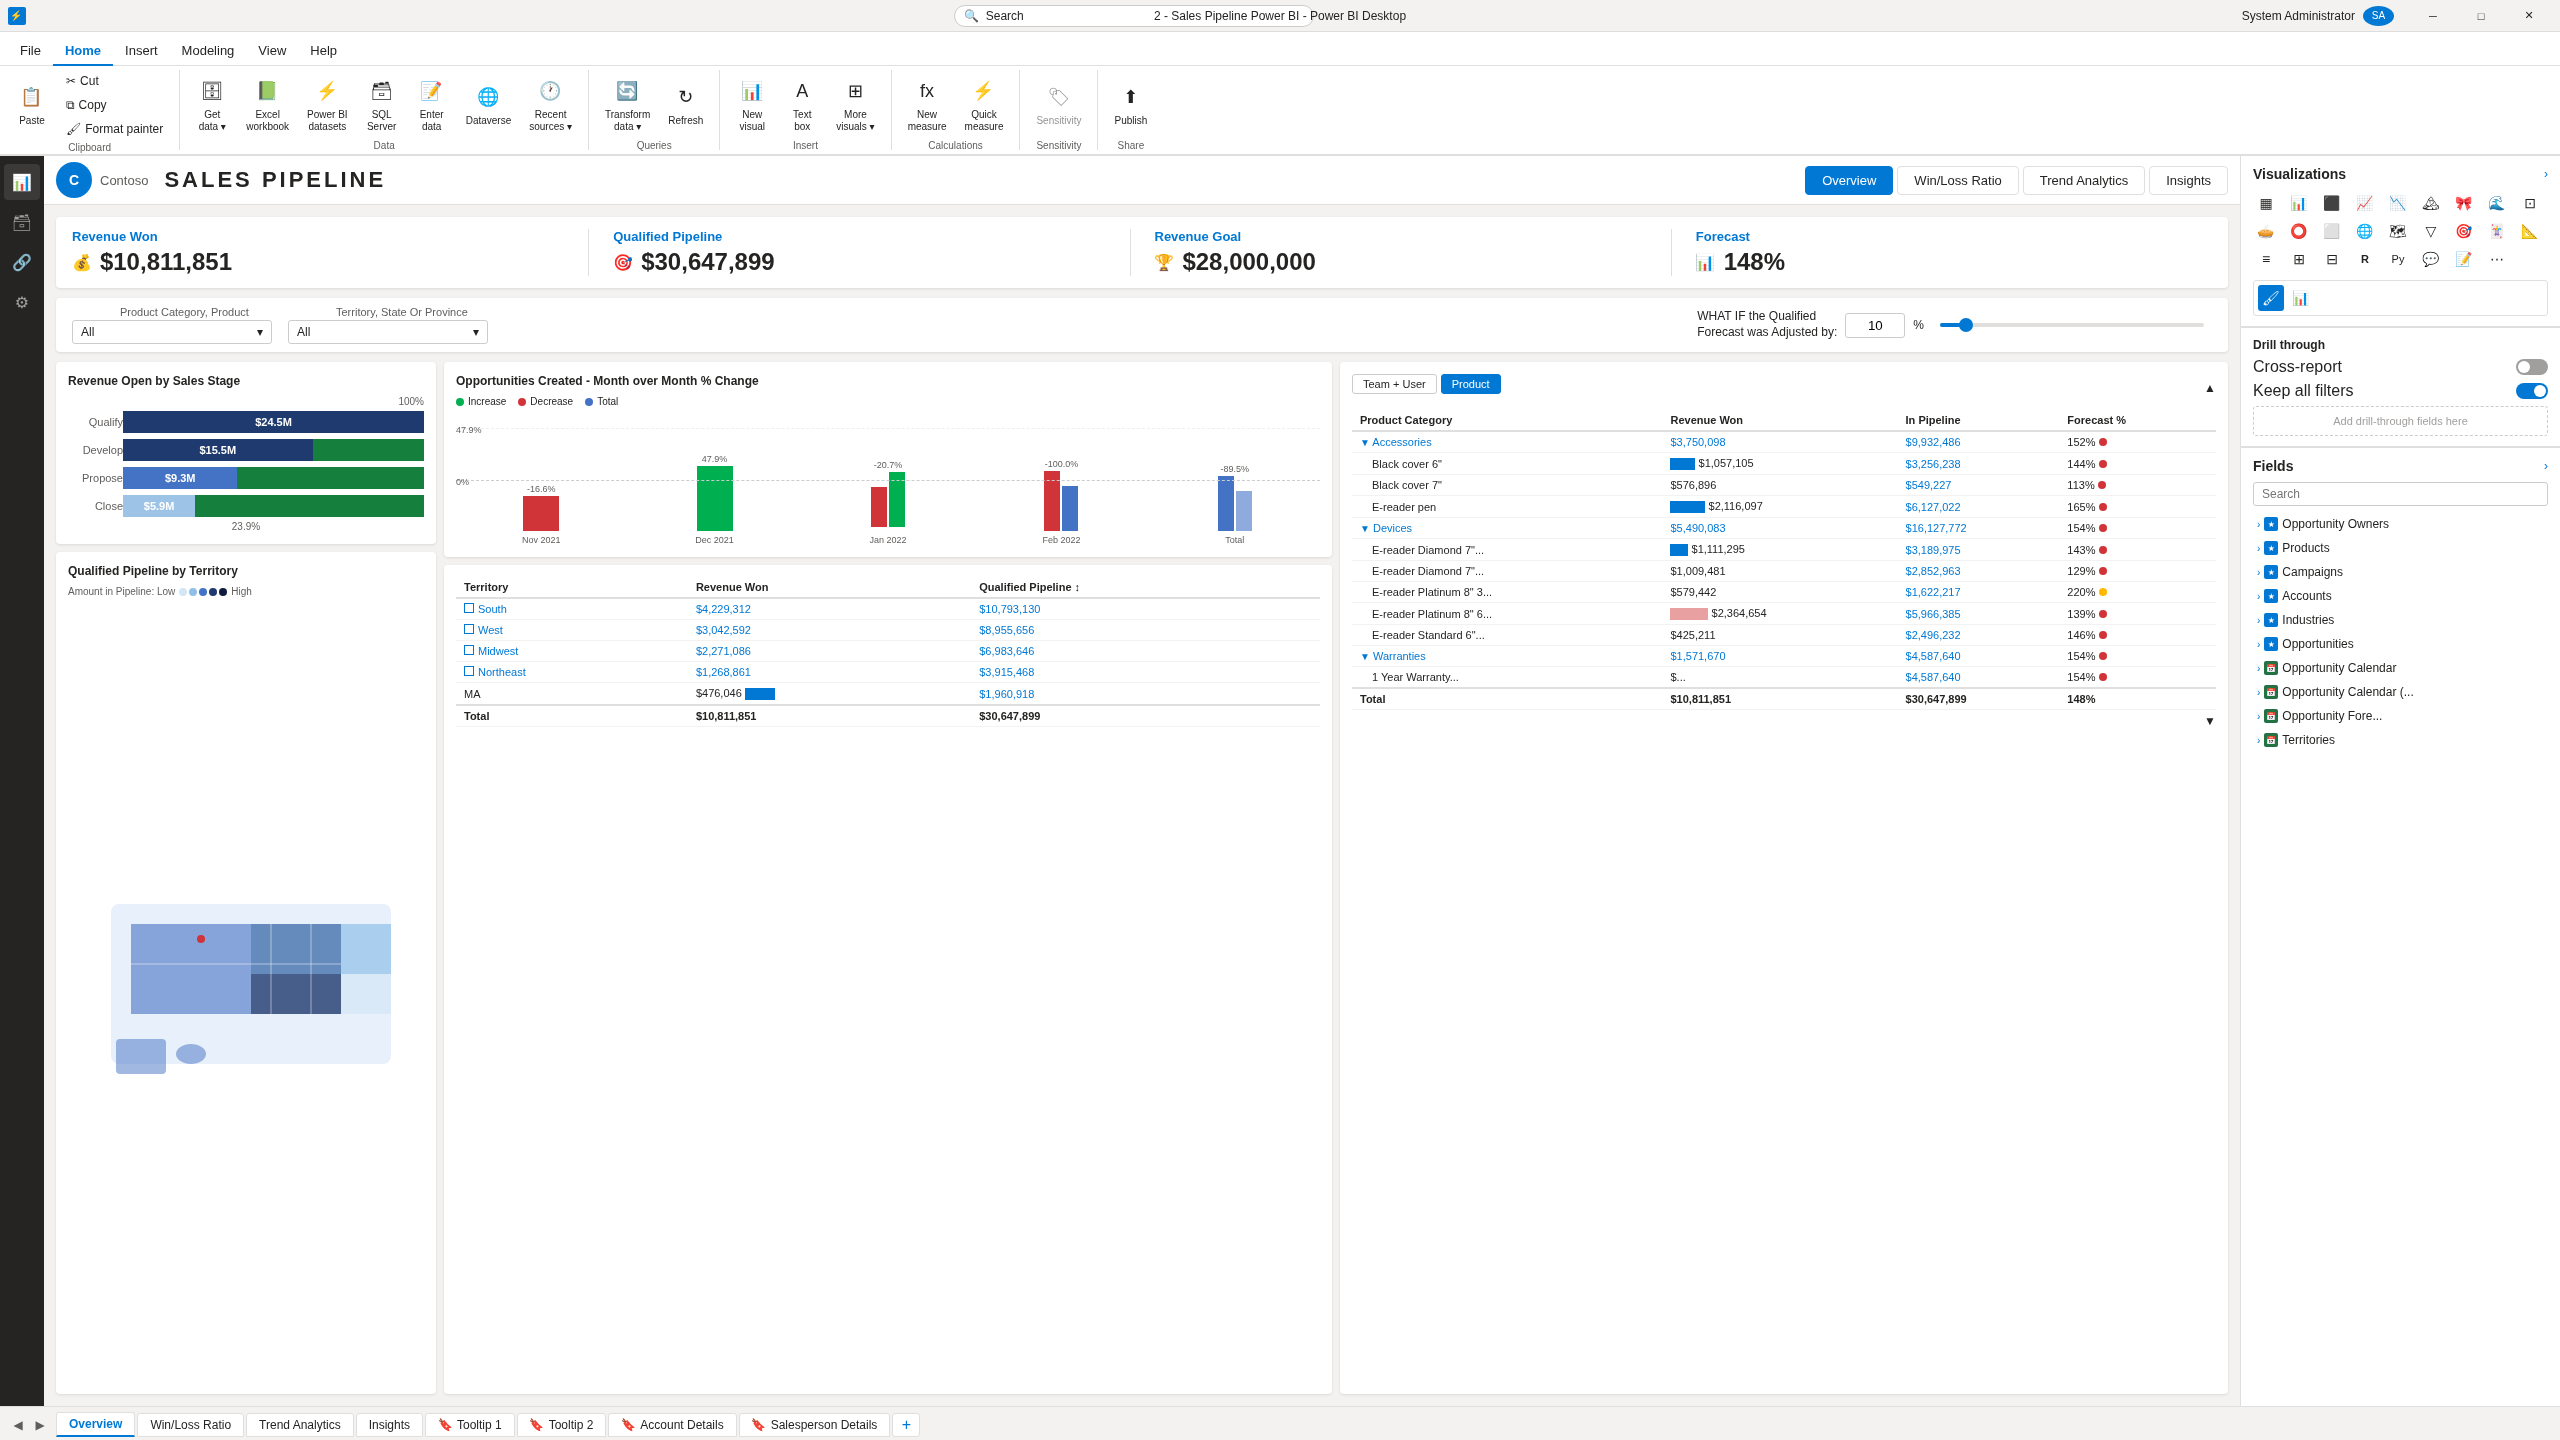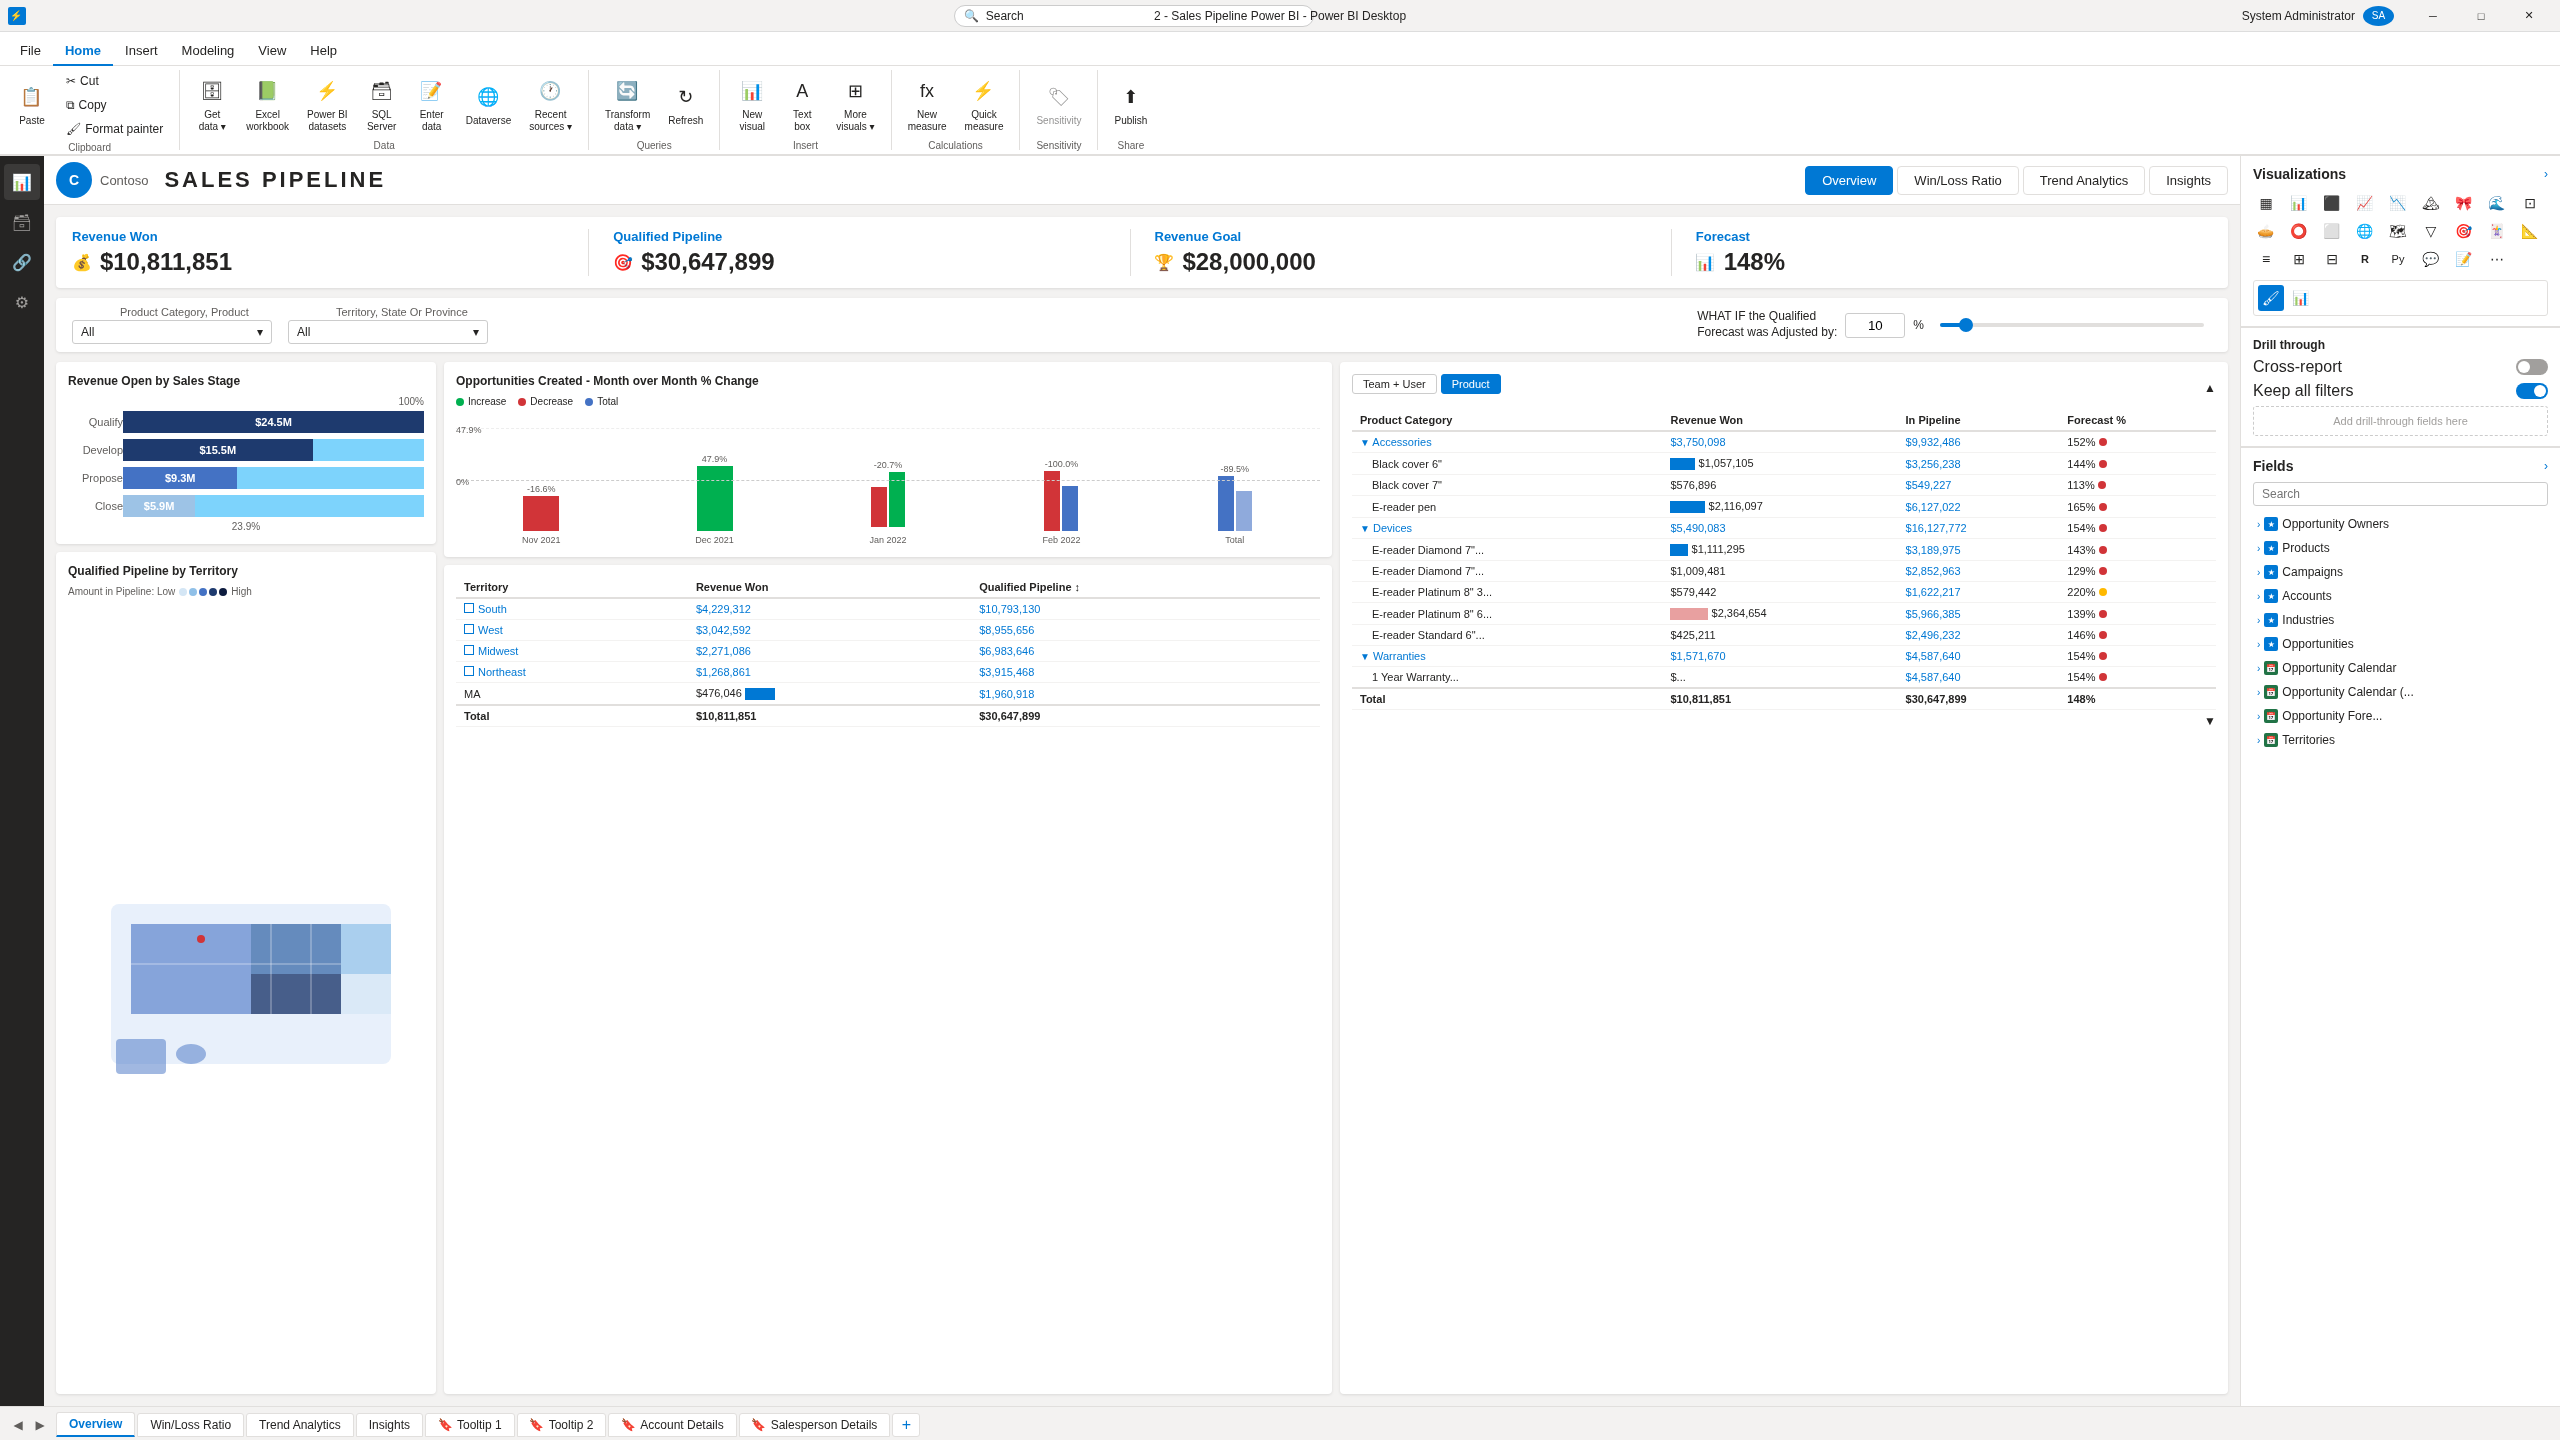--- a/index.html
+++ b/index.html
@@ -69,21 +69,21 @@
     .charts-row { display: flex; gap: 8px; flex: 1; }
 
     
     .chart-box { background: white; border-radius: 4px; box-shadow: 0 1px 3px rgba(0,0,0,0.1); padding: 12px; display: flex; flex-direction: column; }
     .chart-title { font-size: 12px; font-weight: 600; color: #252423; margin-bottom: 8px; }
 
     
     .bar-chart-area { flex: 1; display: flex; flex-direction: column; justify-content: center; gap: 6px; }
     .bar-row { display: flex; align-items: center; }
     .bar-label { font-size: 11px; color: #605e5c; width: 55px; text-align: right; }
-    .bar-container { flex: 1; height: 22px; background: #7dd3fc; position: relative; text-align: right; }
+    .bar-container { flex: 1; height: 22px; background: #15803d; position: relative; text-align: right; }
     .bar-fill { height: 100%; display: flex; align-items: center; justify-content: center; color: white; font-size: 11px; font-weight: 600; }
     .map-legend { display: flex; align-items: center; gap: 4px; font-size: 10px; color: #605e5c; margin-bottom: 8px; }
     .legend-dots { display: flex; gap: 2px; }
     .dot { width: 8px; height: 8px; border-radius: 50%; }
 
     
     .table-area { flex: 1; overflow: hidden; }
     .data-table { width: 100%; border-collapse: collapse; font-size: 11px; }
     .data-table th { text-align: left; padding: 4px 8px; color: #252423; font-weight: 600; border-bottom: 2px solid #e1dfdd; font-size: 11px; }
     .data-table td { padding: 4px 8px; border-bottom: 1px solid #f3f2f1; }

